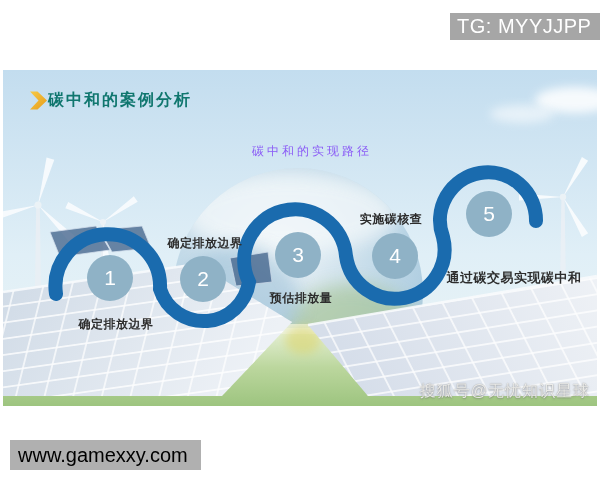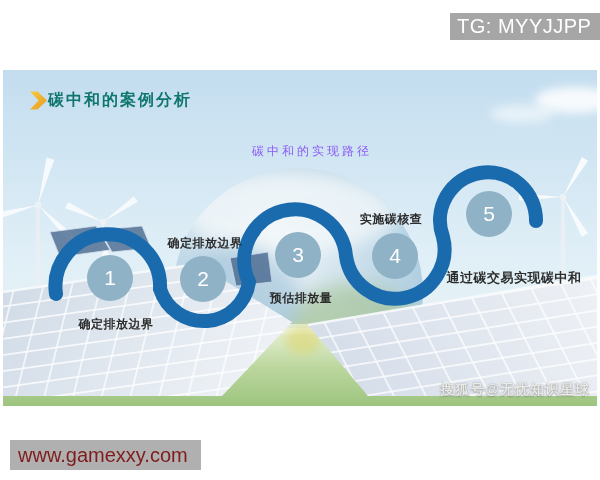--- a/index.html
+++ b/index.html
@@ -11,21 +11,21 @@
   .abs{position:absolute;}
 
   
   .badge{
     background:#a6a6a6;color:#ffffff;
     white-space:nowrap;overflow:hidden;
   }
   .badge.tg{left:450px;top:13px;width:147px;height:27px;
     font-size:20px;line-height:27px;padding-left:7px;letter-spacing:.5px;}
   .badge.site{left:10px;top:440px;width:183px;height:30px;
-    font-size:20px;line-height:30px;padding-left:8px;color:#7f1d1d;background:#b0b0b0;}
+    font-size:20px;line-height:30px;padding-left:8px;color:#000000;background:#b0b0b0;}
 
   
   .photo{left:3px;top:70px;width:594px;height:336px;background:#d9ecf6;}
 
   
   .slide-title{
     left:48px;top:92px;font-size:16px;font-weight:bold;color:#0f766e;
     letter-spacing:2px;white-space:nowrap;line-height:16px;
   }
   .chevron{left:29px;top:91px;width:19px;height:19px;}
@@ -44,21 +44,21 @@
   }
   .step-label.sm{font-size:13px;}
   .lbl1{left:116px;top:317px;}
   .lbl2{left:205px;top:236px;}
   .lbl3{left:301px;top:291px;}
   .lbl4{left:391px;top:212px;}
   .lbl5{left:514px;top:250px;margin-top:20px;}
 
   
   .sohu{
-    right:10px;top:381px;font-size:14px;font-weight:bold;
+    right:10px;top:381px;font-size:16px;font-weight:normal;
     color:rgba(248,248,244,0.85);letter-spacing:1px;white-space:nowrap;
     text-shadow:0 1px 2px rgba(110,110,110,0.55), 0 0 1px rgba(100,100,100,0.6);
   }
 </style>
 </head>
 <body>
 
 <svg class="abs photo" viewBox="3 70 594 336" width="594" height="336" xmlns="http://www.w3.org/2000/svg">
   <defs>
     <linearGradient id="sky" x1="0" y1="0" x2="0" y2="1">

